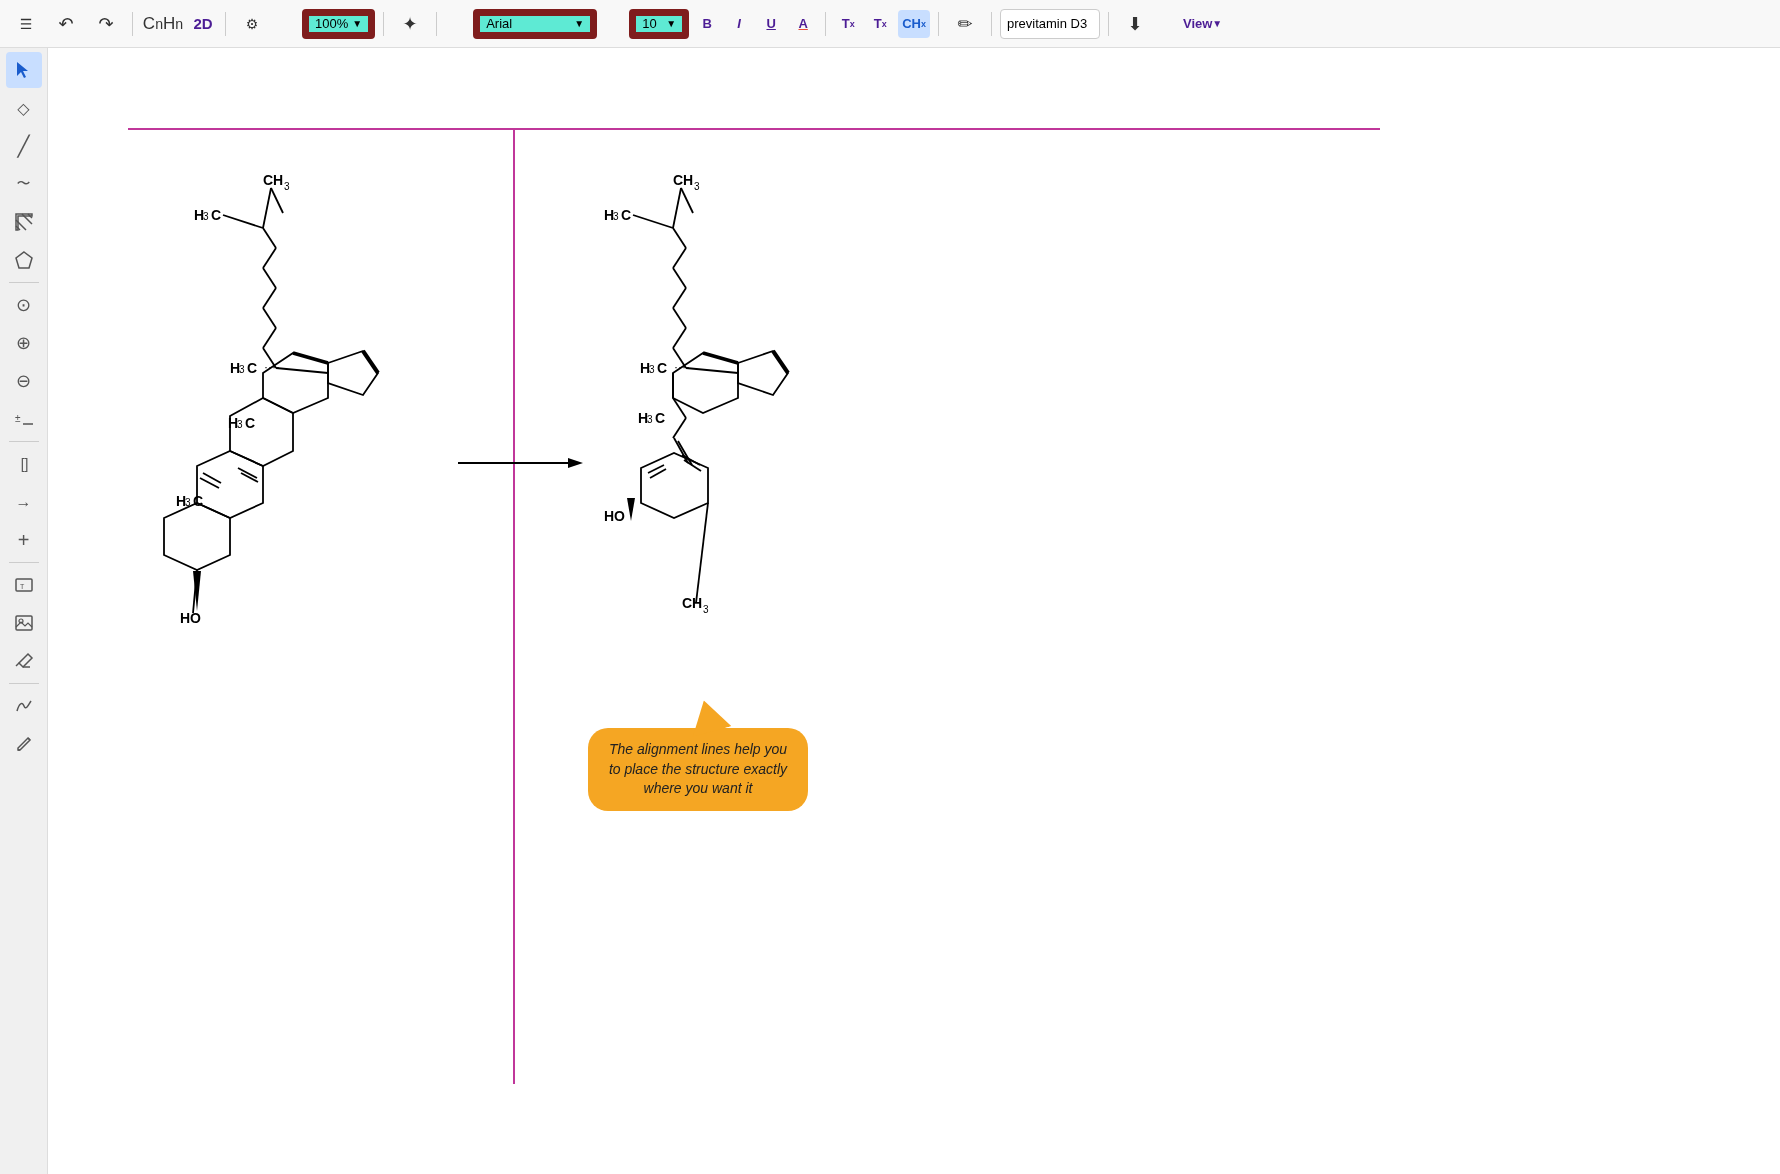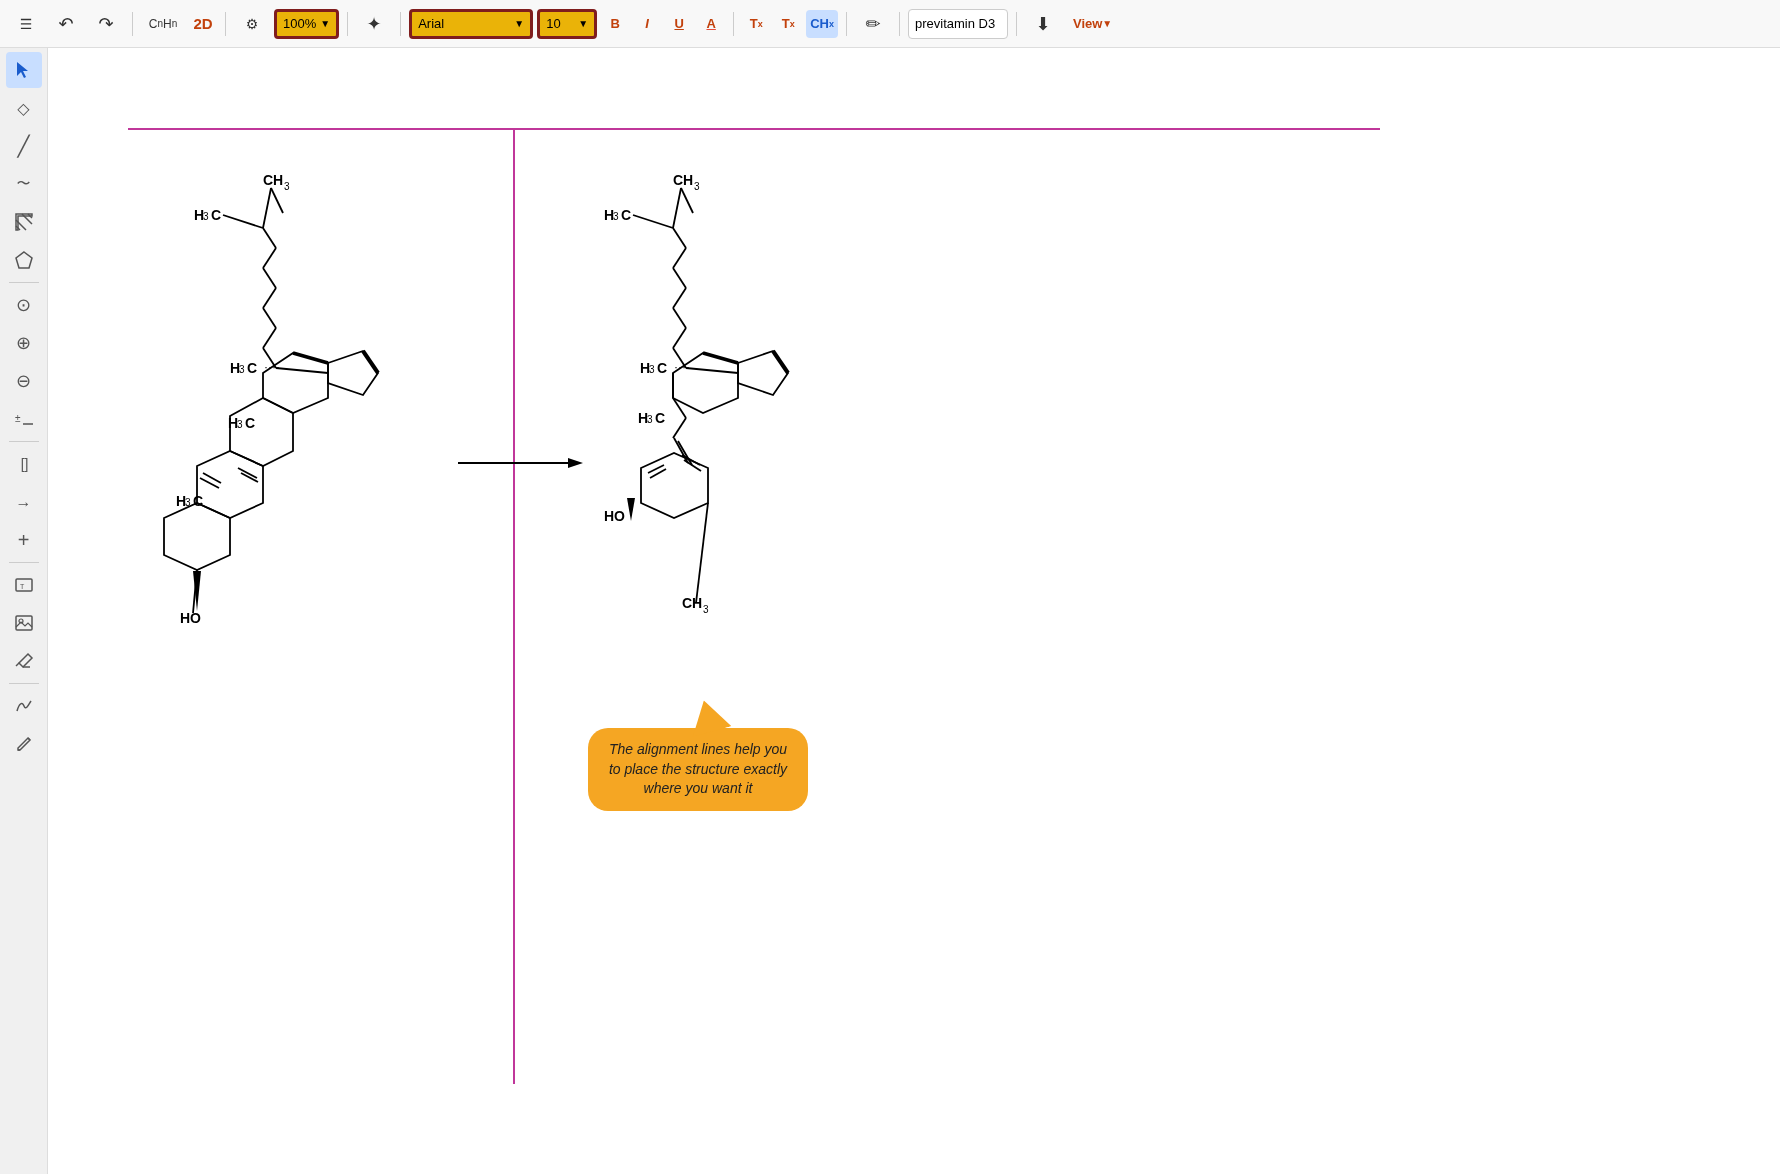--- a/index.html
+++ b/index.html
@@ -12,27 +12,27 @@
       display: flex; align-items: center; padding: 0 8px; gap: 4px;
       z-index: 100;
     }
     .tb-btn {
       display: flex; align-items: center; justify-content: center;
       width: 36px; height: 36px; border: none; background: transparent;
       cursor: pointer; border-radius: 4px; font-size: 14px; color: #333;
     }
     .tb-separator { width: 1px; height: 24px; background: #ccc; margin: 0 4px; }
     .tb-dropdown {
-      display: flex; align-items: center; border: 3px solid #7f1d1d; border-radius: 4px;
-      padding: 2px 6px; height: 30px; background: #eab308; cursor: pointer; gap: 4px; font-size: 13px;
+      display: flex; align-items: center; border: 7px solid #7f1d1d; border-radius: 4px;
+      padding: 2px 6px; height: 30px; background: #5eead4; cursor: pointer; gap: 4px; font-size: 13px; margin-left: 28px;
     }
     .tb-text-btn {
       display: flex; align-items: center; justify-content: center;
       min-width: 28px; height: 28px; border: none; background: transparent;
-      cursor: pointer; border-radius: 4px; font-size: 13px; font-weight: bold; color: #c2410c; padding: 0 4px;
+      cursor: pointer; border-radius: 4px; font-size: 13px; font-weight: bold; color: #4c1d95; padding: 0 4px;
     }
     .tb-text-btn.active { background: #c8deff; color: #1a5ccc; }
     .tb-search-input {
       border: 1px solid #ccc; border-radius: 4px; padding: 2px 6px;
       height: 30px; width: 100px; font-size: 13px;
     }
 
     
     #sidebar {
       position: absolute; top: 48px; left: 0; width: 48px; bottom: 0;
@@ -78,21 +78,21 @@
     }
   </style>
 </head>
 <body>
 
 <div id="toolbar">
   <button class="tb-btn">☰</button>
   <button class="tb-btn" style="font-size:18px;">↶</button>
   <button class="tb-btn" style="font-size:18px;">↷</button>
   <div class="tb-separator"></div>
-  <button class="tb-btn" style="font-size:12px; width:44px;">C<sub>n</sub>H<sub>n</sub></button>
+  <button class="tb-btn" style="font-size:17px; width:44px;">C<sub>n</sub>H<sub>n</sub></button>
   <button class="tb-text-btn" style="font-weight:bold; font-size:15px;">2D</button>
   <div class="tb-separator"></div>
   <button class="tb-btn">⚙</button>
   <div class="tb-dropdown">
     <span>100%</span>
     <span style="font-size:10px;">▼</span>
   </div>
   <div class="tb-separator"></div>
   <button class="tb-btn" style="font-size:18px;">✦</button>
   <div class="tb-separator"></div>
@@ -111,21 +111,21 @@
   <div class="tb-separator"></div>
   <button class="tb-text-btn">T<sup style="font-size:9px;">x</sup></button>
   <button class="tb-text-btn">T<sub style="font-size:9px;">x</sub></button>
   <button class="tb-text-btn active">CH<sub style="font-size:9px;">x</sub></button>
   <div class="tb-separator"></div>
   <button class="tb-btn" style="font-size:18px;">✏</button>
   <div class="tb-separator"></div>
   <input class="tb-search-input" value="previtamin D3" style="">
   <div class="tb-separator"></div>
   <button class="tb-btn" style="font-size:18px;">⬇</button>
-  <button class="tb-text-btn" style="gap:0; width:auto; padding: 0 8px;">
+  <button class="tb-text-btn" style="gap:0; width:auto; padding: 0 8px; margin-left: 18px;">
     <span>View</span>
     <span style="font-size:10px;">▼</span>
   </button>
 </div>
 
 <div id="sidebar">
   <button class="sb-btn active" style="font-size:18px; color:#1a5ccc;">
     <svg width="20" height="20" viewBox="0 0 20 20">
         <polygon points="3,2 3,16 7,12 10,18 12,17 9,11 14,11" fill="#1a5ccc"></polygon>
       </svg>

